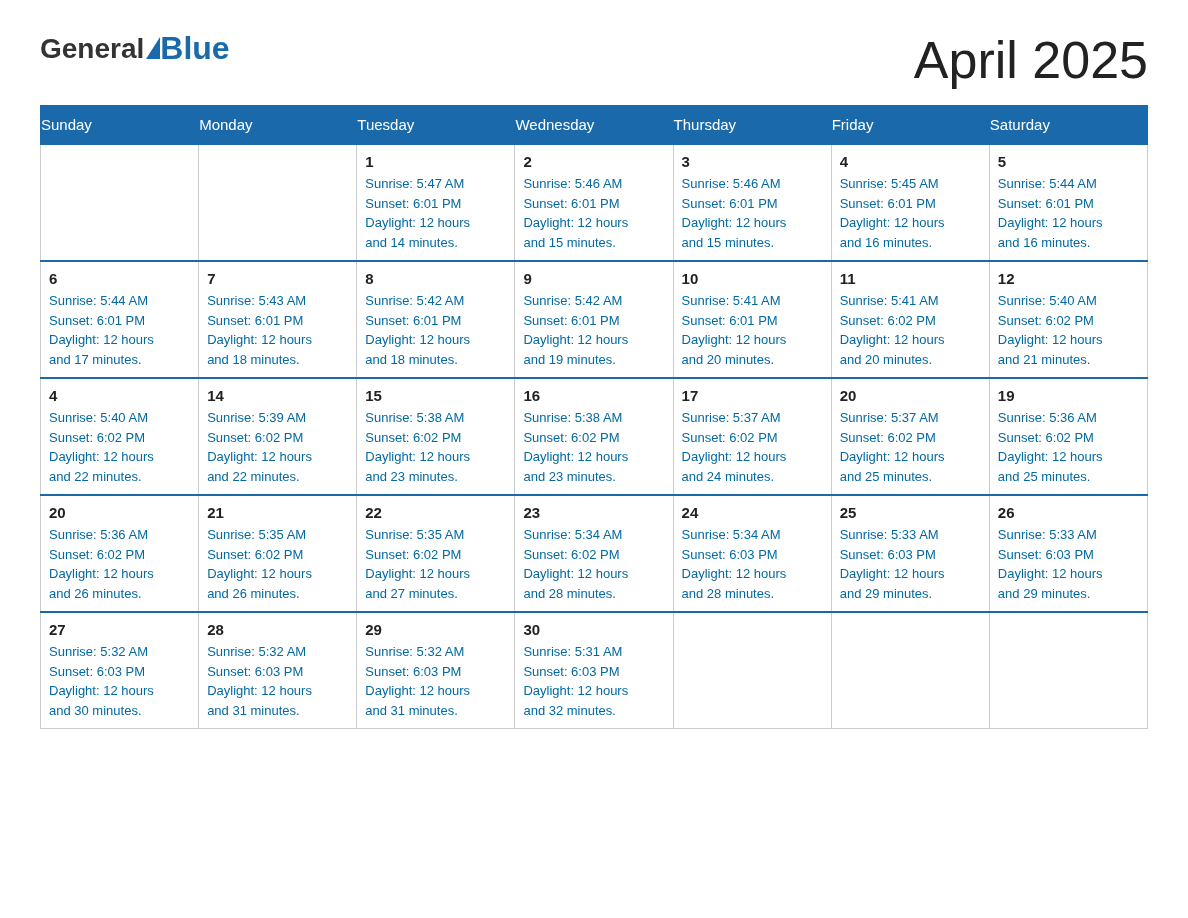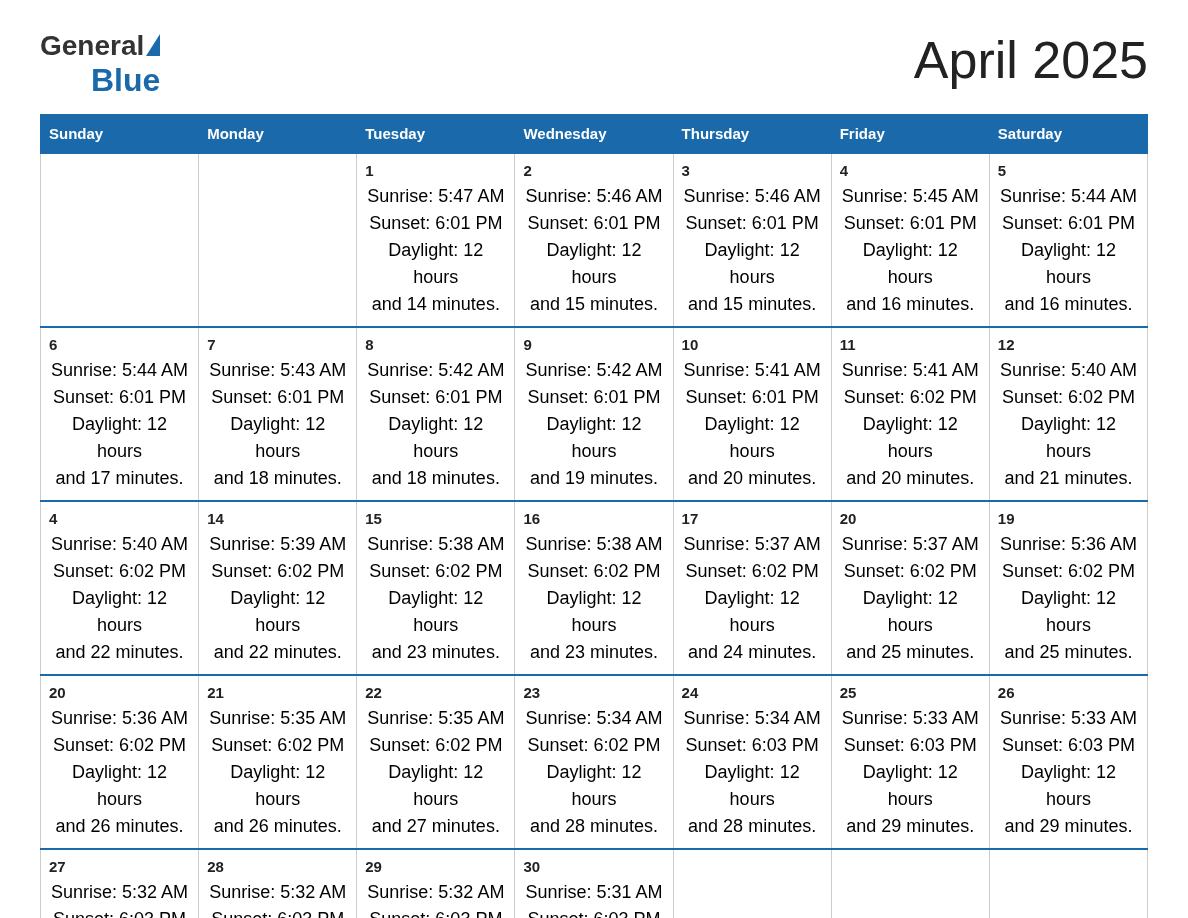--- a/index.html
+++ b/index.html
@@ -10,22 +10,22 @@
       color: #333;
     }
     .header {
       display: flex;
       justify-content: space-between;
       align-items: flex-start;
       margin-bottom: 10px;
     }
     .logo {
       display: flex;
-      flex-direction: column;
-      align-items: flex-end;
+      flex-direction: row;
+      align-items: center;
     }
     .logo-text {
       display: flex;
       align-items: center;
     }
     .logo-general {
       font-size: 28px;
       font-weight: bold;
       color: #333;
     }
@@ -60,47 +60,46 @@
     .calendar {
       width: 100%;
       border-collapse: collapse;
       margin-top: 15px;
     }
     .calendar thead tr {
       background-color: #1a6aab;
       color: #fff;
     }
     .calendar thead th {
-      padding: 10px 8px;
+      padding: 10px 0;
       text-align: left;
       font-size: 15px;
-      font-weight: bold;
+      font-weight: normal;
       border: 1px solid #1a6aab;
     }
     .calendar tbody td {
       vertical-align: top;
       padding: 8px 8px;
       border: 1px solid #ccc;
       width: 14.28%;
       min-height: 100px;
       font-size: 13px;
       color: #333;
     }
     .day-number {
       font-size: 15px;
       font-weight: bold;
       color: #222;
       display: block;
       margin-bottom: 4px;
     }
     .day-info {
-      font-size: 18px;
-      color: #000000;
+      font-size: 13px;
+      color: #0369a1;
       line-height: 1.5;
-      text-align: center;
     }
     .calendar tbody tr {
       border-top: 2px solid #1a6aab;
     }
     .empty-cell {
       background: #fff;
     }
   </style>
 </head>
 <body>

